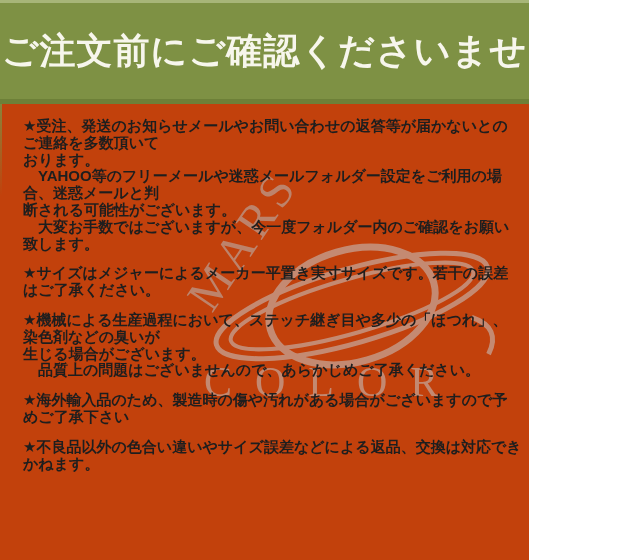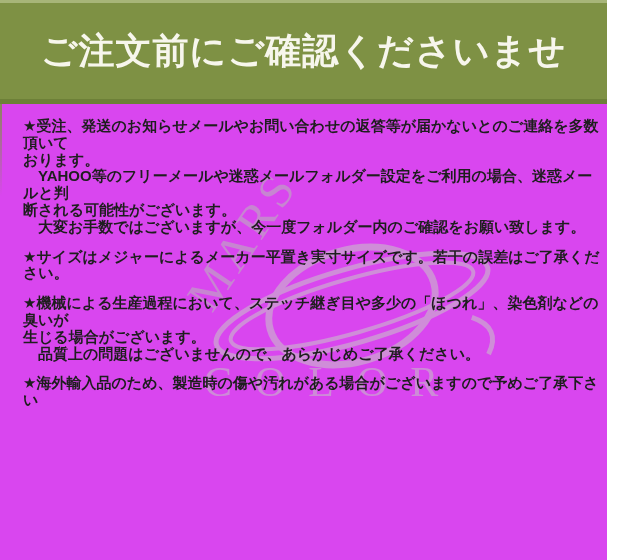--- a/index.html
+++ b/index.html
@@ -1,19 +1,19 @@
 <!DOCTYPE html>
 <html><head>
 <meta charset="utf-8">
 <style>
   html,body{margin:0;padding:0;background:#ffffff;}
   .page{
     position:relative;
-    width:607px;height:560px;
-    background:#d946ef;
+    width:529px;height:560px;
+    background:#c2410c;
     overflow:hidden;
     font-family:"Liberation Sans","DejaVu Sans",sans-serif;
   }
   
   .banner{
     position:absolute;top:0;left:0;right:0;
     height:104px;
     box-sizing:border-box;
     border-top:3px solid #a7b578;
     border-bottom:5px solid #6d8038;
@@ -79,15 +79,16 @@
       <p class="notice">★受注、発送のお知らせメールやお問い合わせの返答等が届かないとのご連絡を多数頂いて
 おります。
 　YAHOO等のフリーメールや迷惑メールフォルダー設定をご利用の場合、迷惑メールと判
 断される可能性がございます。
 　大変お手数ではございますが、今一度フォルダー内のご確認をお願い致します。</p>
       <p class="notice">★サイズはメジャーによるメーカー平置き実寸サイズです。若干の誤差はご了承ください。</p>
       <p class="notice">★機械による生産過程において、ステッチ継ぎ目や多少の「ほつれ」、染色剤などの臭いが
 生じる場合がございます。
 　品質上の問題はございませんので、あらかじめご了承ください。</p>
       <p class="notice">★海外輸入品のため、製造時の傷や汚れがある場合がございますので予めご了承下さい</p>
+      <p class="notice">★不良品以外の色合い違いやサイズ誤差などによる返品、交換は対応できかねます。</p>
     </div>
 
 </div>
 
 </body></html>

